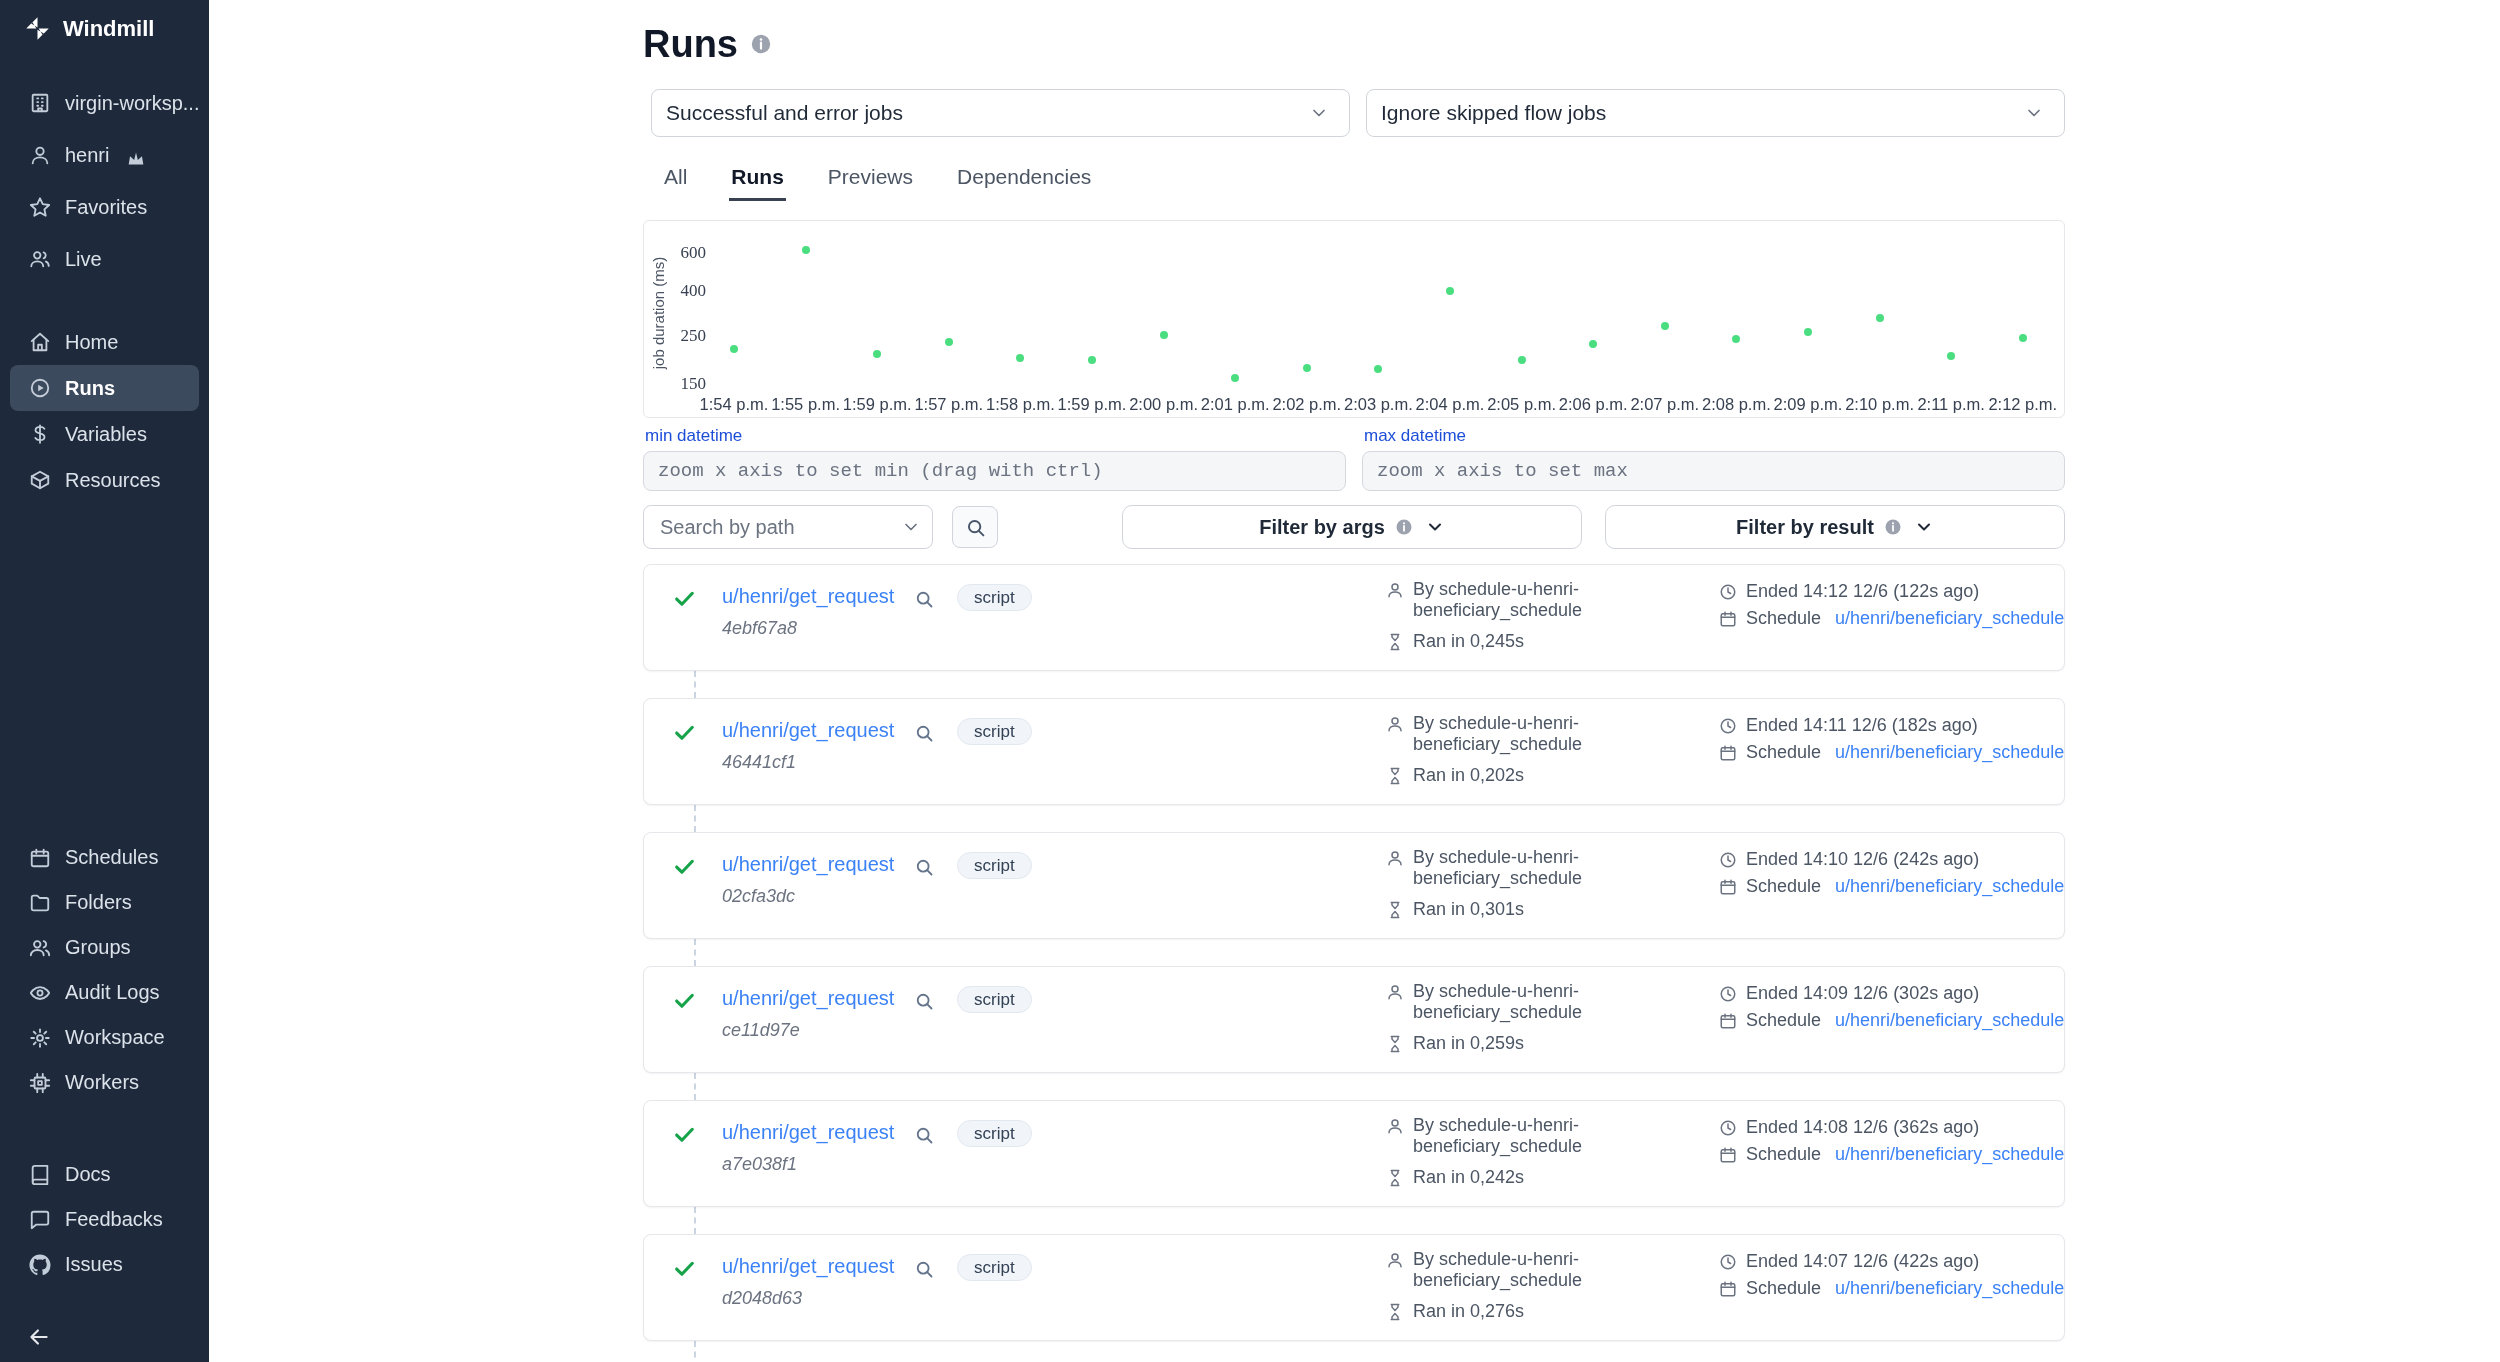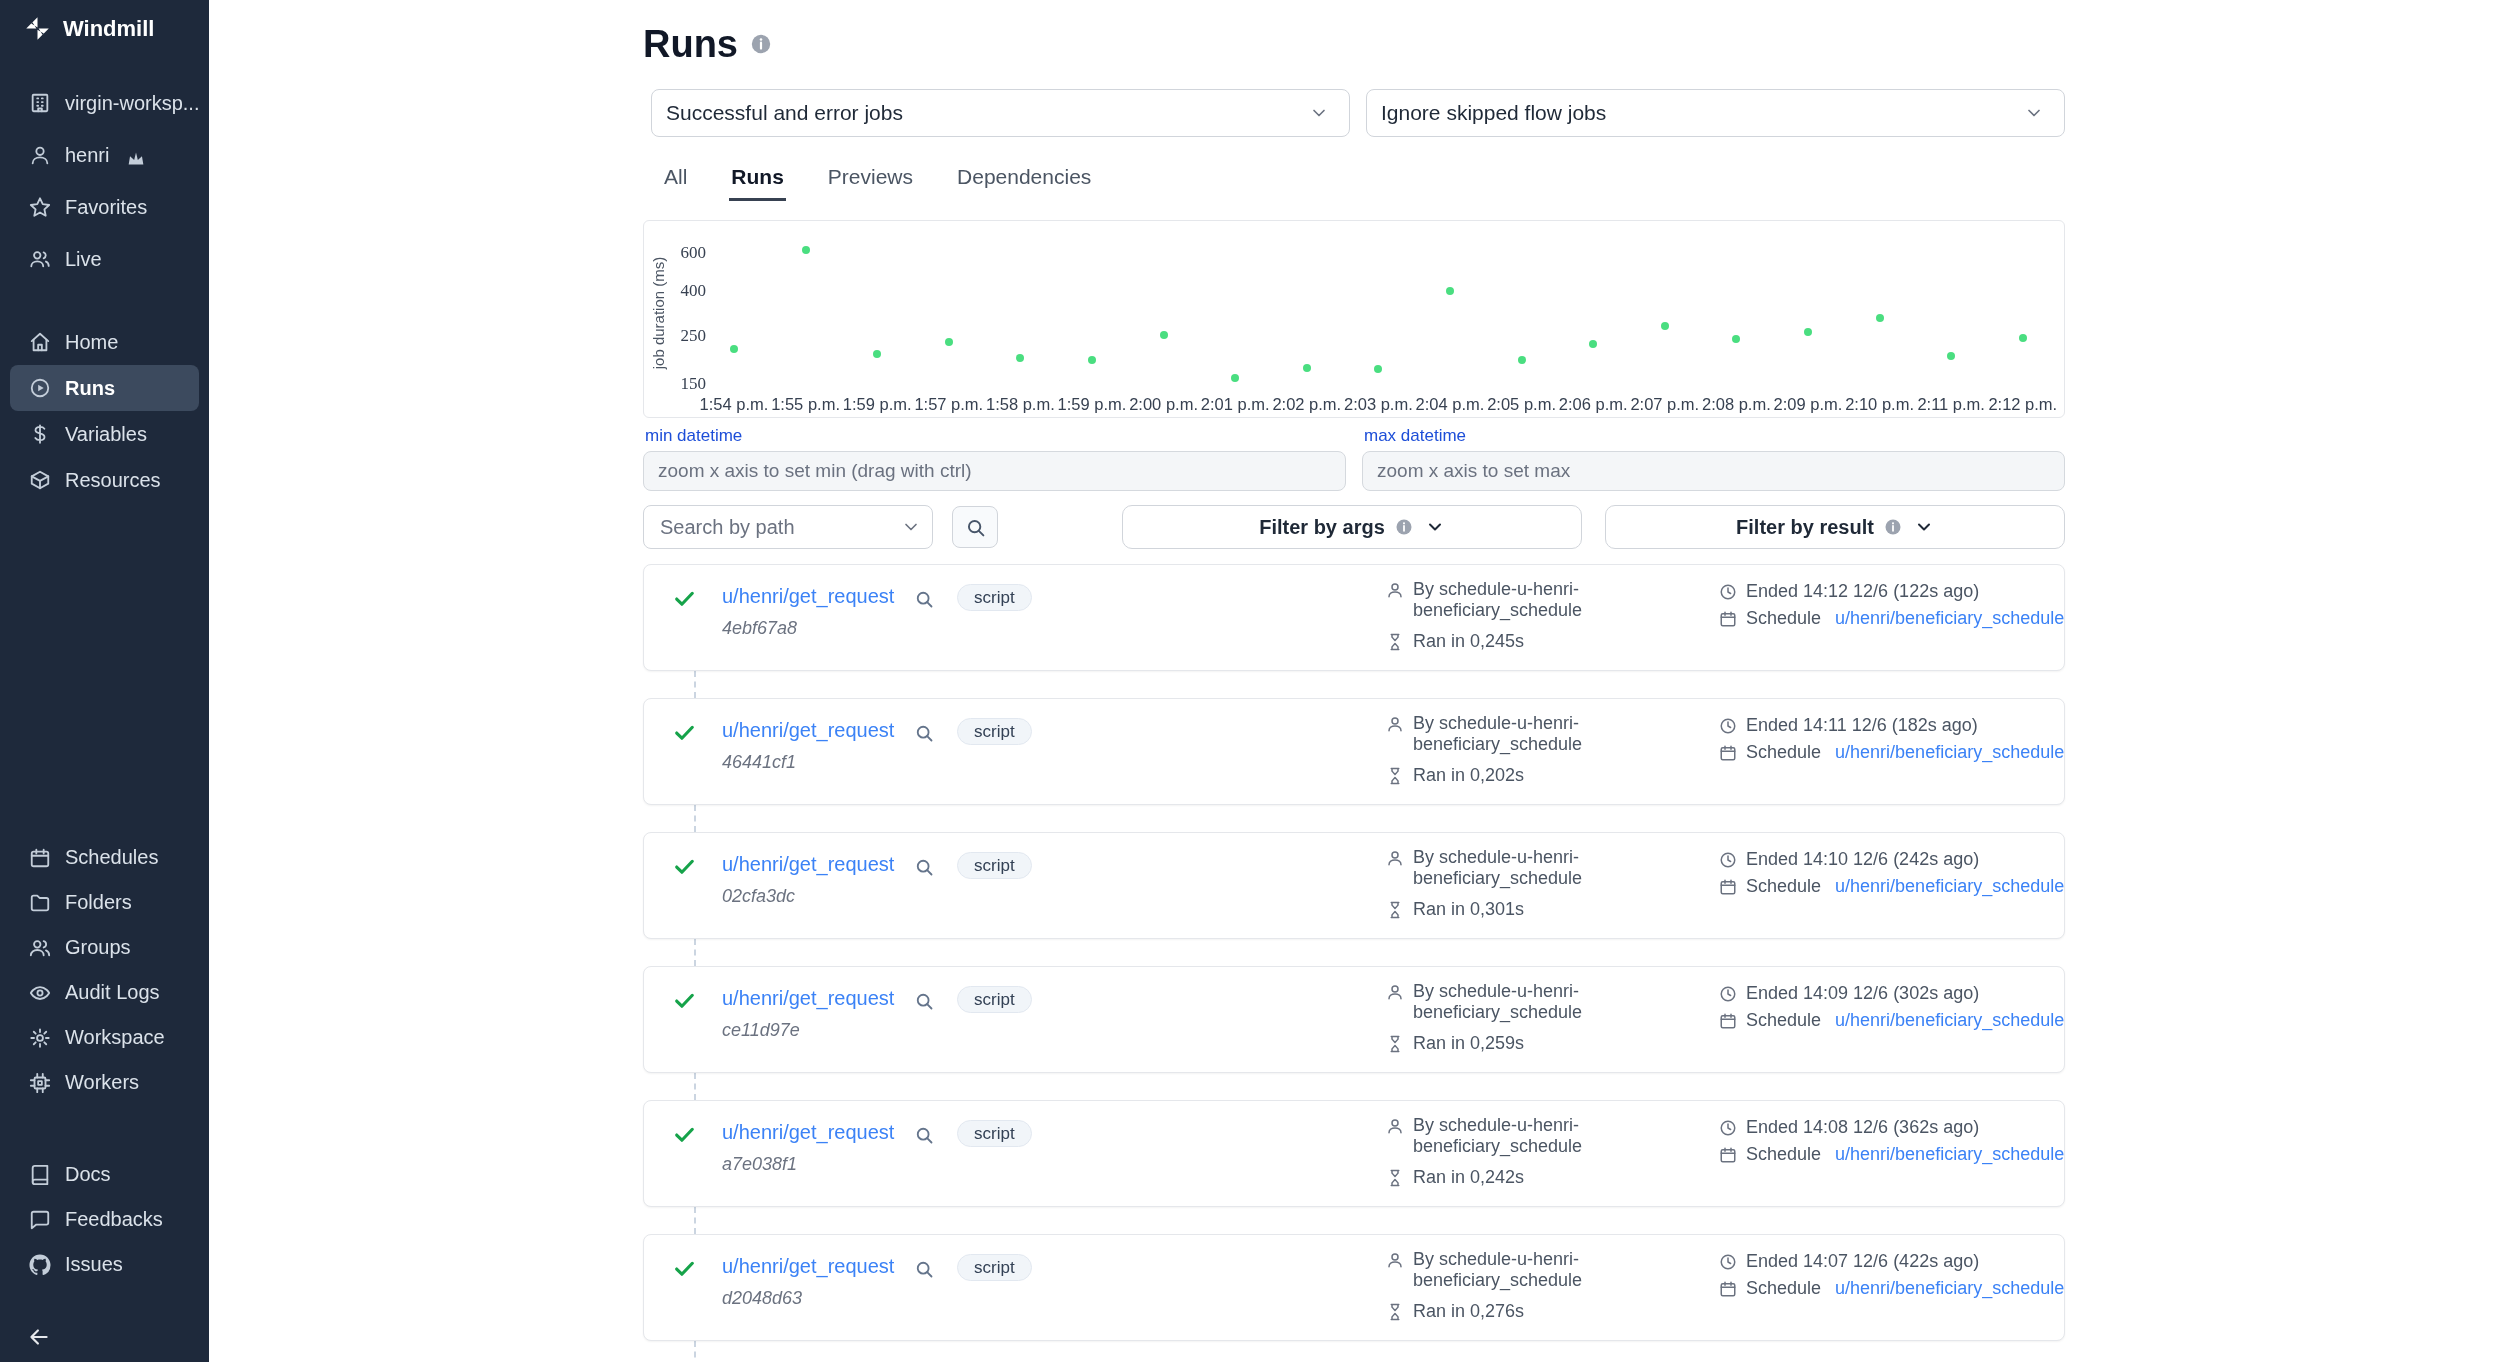--- a/index.html
+++ b/index.html
@@ -45,21 +45,21 @@
   .chart-box { margin-top:19px; height:198px; border:1px solid #e5e7eb; border-radius:6px; position:relative; background:#fff; }
   .chart-plot { position:absolute; inset:0; }
   .ytick { position:absolute; width:48px; right:auto; left:14px; text-align:right; font-size:17px; color:#374151; line-height:18px;font-family:Liberation Serif, serif; }
   .xtick { position:absolute; top:174px; width:80px; text-align:center; font-size:16.5px; color:#374151; }
   .dot { position:absolute; width:8px; height:8px; border-radius:50%; }
   .ylabel { position:absolute; left:14px; top:92px; transform:translate(-50%,-50%) rotate(-90deg); font-size:15px; color:#4b5563; white-space:nowrap; }
 
   .datetime-row { display:flex; gap:16px; margin-top:8px; }
   .dt-group { flex:1; }
   .dt-label { font-size:17px; color:#1d4ed8; margin:0 0 5px 2px; }
-  .dt-input { width:100%; height:40px; border:1px solid #d5d9de; border-radius:8px; background:#f4f6f8; padding:0 14px; font-size:19px; color:#374151; font-family:Liberation Sans, sans-serif; }
+  .dt-input { width:100%; height:40px; border:1px solid #d5d9de; border-radius:8px; background:#f4f6f8; padding:0 14px; font-size:19px; color:#374151; font-family:Liberation Mono, monospace; }
   .dt-input::placeholder { color:#6b7280; opacity:1; }
 
   .toolbar-row { display:flex; align-items:center; margin-top:14px; }
   .search-path { position:relative; width:290px; }
   .search-path input { width:100%; height:44px; border:1px solid #d1d5db; border-radius:8px; background:#fff; padding:0 42px 0 16px; font-size:20px; color:#374151; font-family:"Liberation Sans", sans-serif; }
   .search-path input::placeholder { color:#6b7280; opacity:1; }
   .search-path .ic { position:absolute; right:12px; top:12px; width:20px; height:20px; color:#6b7280; pointer-events:none; }
   .search-btn { margin-left:19px; width:46px; height:42px; border:1px solid #d1d5db; border-radius:8px; background:#f8fafc; display:flex; align-items:center; justify-content:center; cursor:pointer; }
   .search-btn .ic { width:21px; height:21px; color:#475569; }
   .filter-btn { width:460px; height:44px; border:1px solid #d1d5db; border-radius:10px; background:#fff; display:flex; align-items:center; justify-content:center; gap:10px; font-size:20px; font-weight:600; color:#1f2937; cursor:pointer; }

